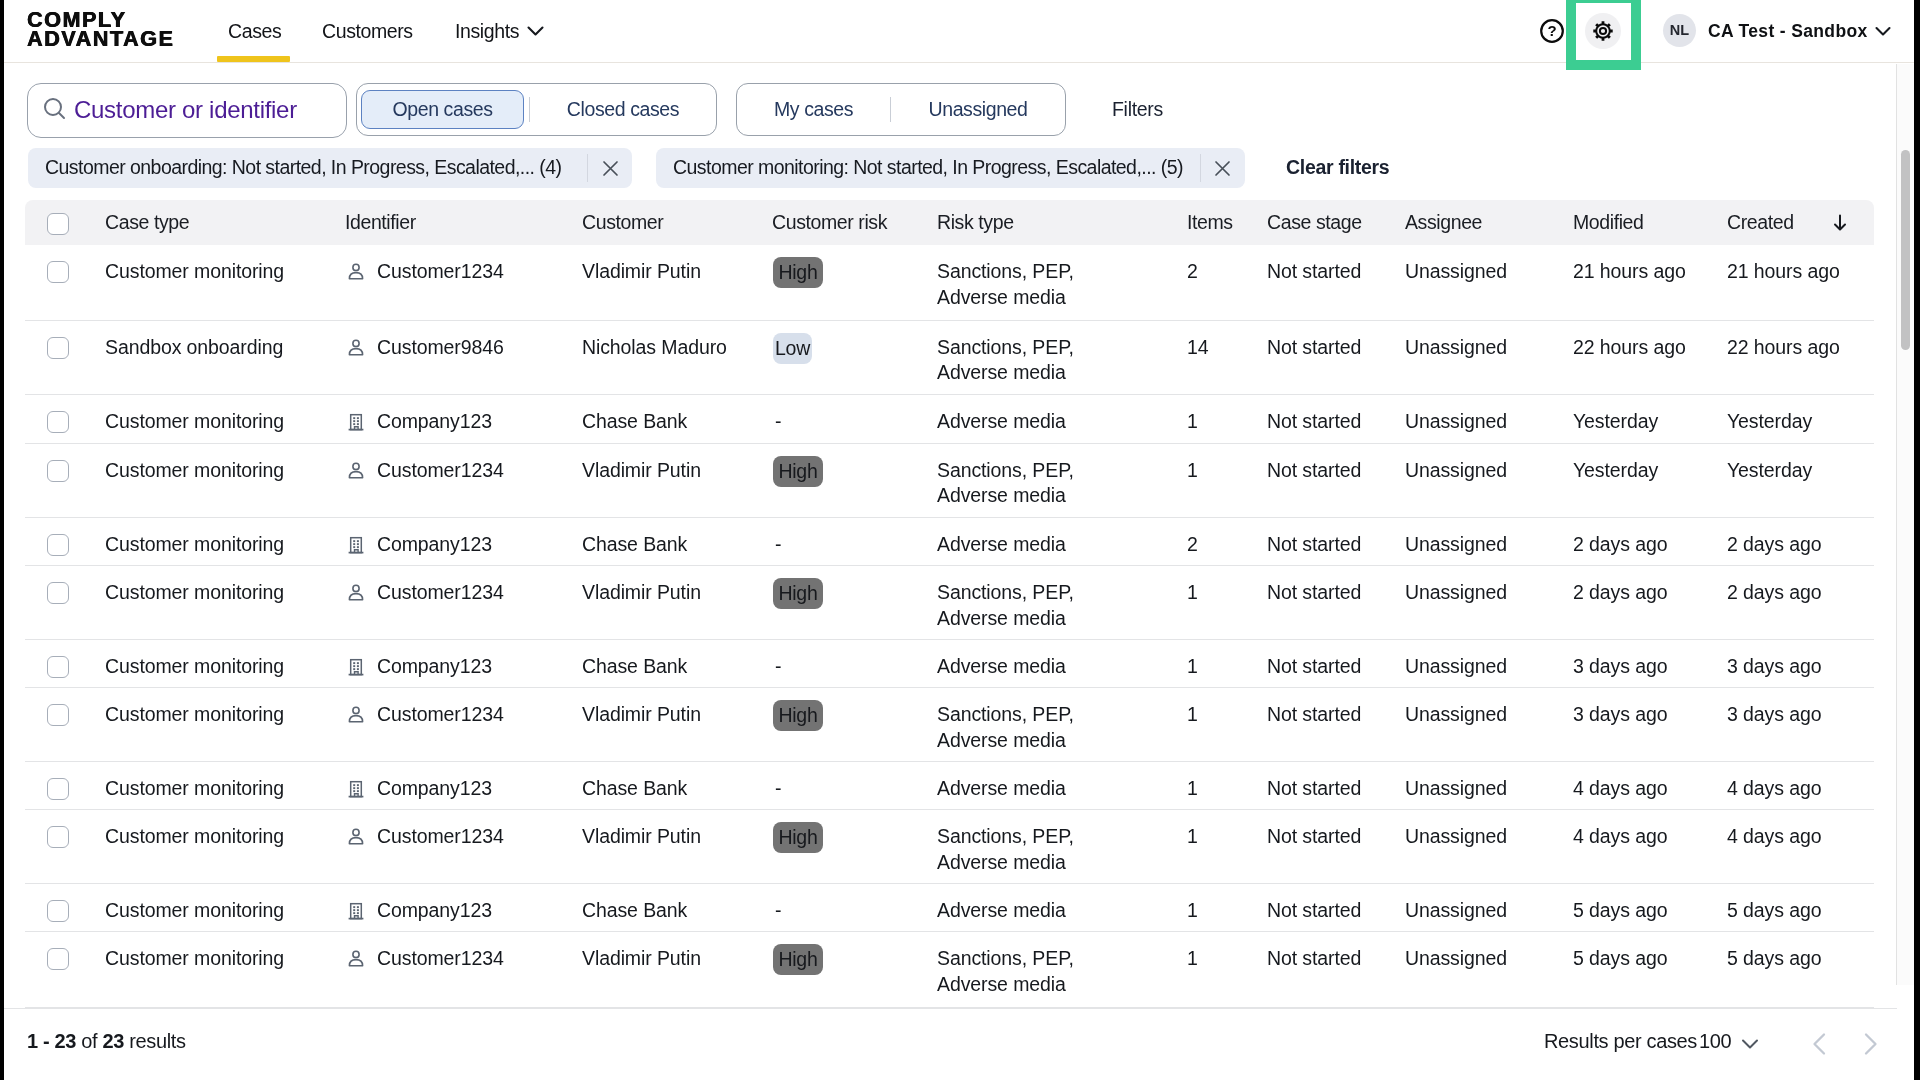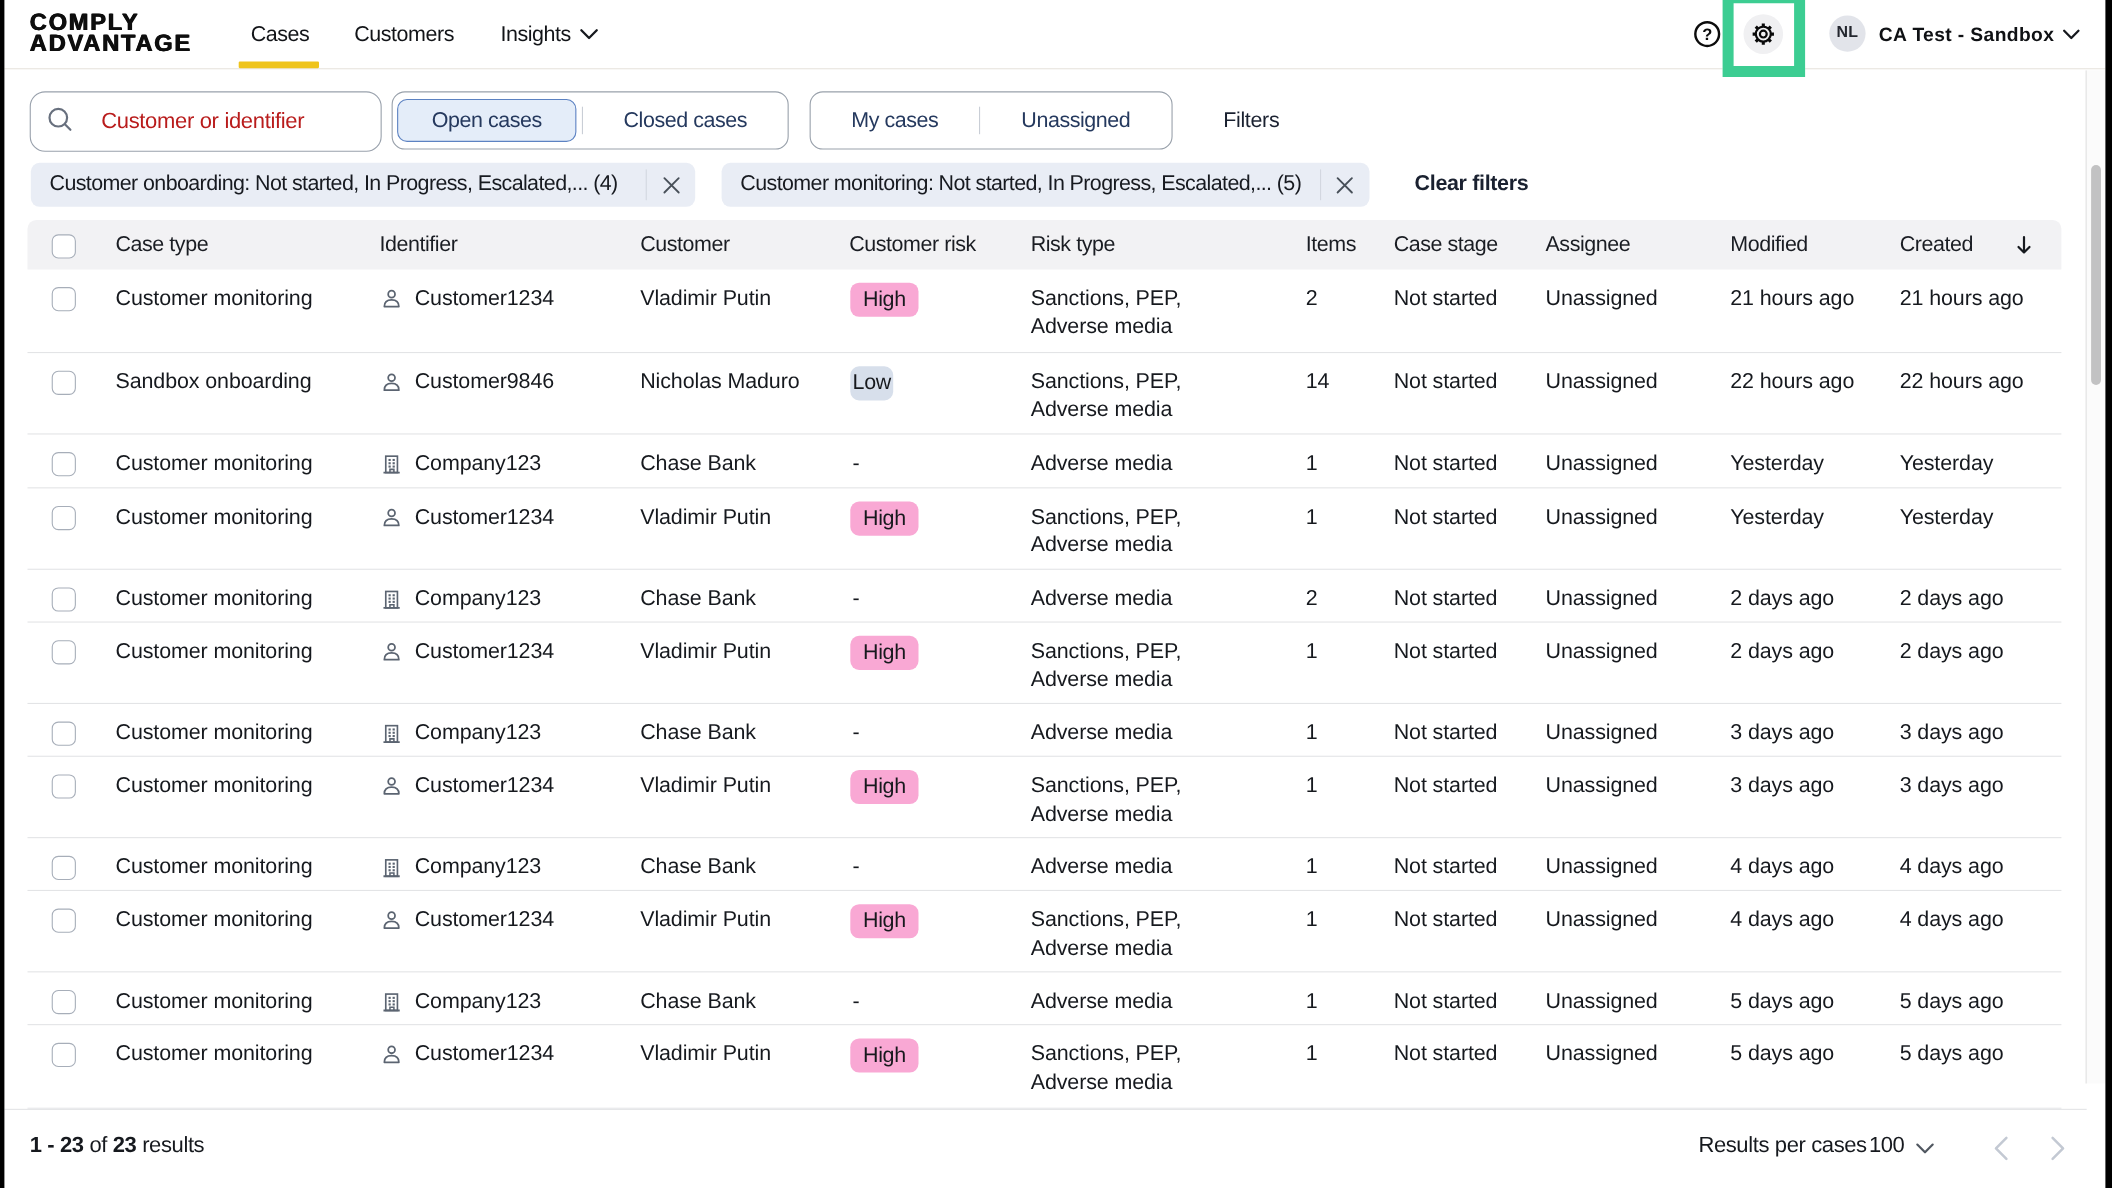--- a/index.html
+++ b/index.html
@@ -15,42 +15,42 @@
 #underline{position:absolute;left:217px;top:56px;width:73px;height:5.5px;background:#EFC41C;border-radius:1px}
 .chev{stroke:#16191E;stroke-width:2.1;fill:none;stroke-linecap:round;stroke-linejoin:round}
 
 #green{position:absolute;left:1566px;top:0;width:75px;height:70px;border:10px solid #3CCD92;border-top-width:3px;background:#fff;z-index:5}
 #gearc{position:absolute;left:1585px;top:12.5px;width:36px;height:36px;border-radius:50%;background:#F0F0F2;z-index:6}
 #gear{position:absolute;left:1591px;top:18.5px;z-index:7}
 #nl{position:absolute;left:1663px;top:14px;width:33px;height:33px;border-radius:50%;background:#E2E4EA;text-align:center;line-height:33px;font-size:14.5px;font-weight:600;color:#23262E;letter-spacing:0.2px}
 #acct{position:absolute;left:1708px;top:0;height:63px;line-height:62px;font-weight:bold;font-size:17.5px;letter-spacing:0.35px;color:#0F1114}
 
 #search{position:absolute;left:27px;top:83px;width:320px;height:55px;border:1px solid #99A1AC;border-radius:14px;background:#fff}
-#ph{position:absolute;left:92px;top:83px;height:55px;line-height:54px;font-size:20px;color:#b91c1c;letter-spacing:-0.3px}
+#ph{position:absolute;left:74px;top:83px;height:55px;line-height:54px;font-size:24px;color:#4c1d95;letter-spacing:-0.3px}
 .group{position:absolute;top:83px;height:53px;border:1px solid #99A1AB;border-radius:12px;background:#fff}
 #seg1{left:356px;width:361px}
 #seg2{left:736px;width:330px}
 #opensel{position:absolute;left:361px;top:90px;width:163px;height:39px;background:#E4EDF9;border:1.5px solid #5C82C2;border-radius:9px}
 .segtx{position:absolute;top:83px;height:35px;line-height:52px;font-size:19.5px;color:#25395E;letter-spacing:-0.4px;text-align:center}
 .segdiv{position:absolute;top:97px;height:25px;width:1px;background:#C9CED6}
 .boldlink{position:absolute;top:83px;height:53px;line-height:52px;font-size:19.5px;font-weight:normal;color:#1A2130;letter-spacing:-0.3px}
 
 .chip{position:absolute;top:148px;height:40px;background:#E9EDF5;border-radius:8px}
 .chiptx{position:absolute;top:148px;height:40px;line-height:39px;font-size:19.5px;color:#171A20;letter-spacing:-0.55px}
 .chipdiv{position:absolute;top:154px;height:28px;width:1px;background:#D3D7E0}
 .x{stroke:#485059;stroke-width:1.7;stroke-linecap:round}
 #clear{position:absolute;left:1286px;top:148px;height:40px;line-height:39px;font-size:19.5px;font-weight:bold;color:#1A2130;letter-spacing:-0.3px}
 
 #thead{position:absolute;left:25px;top:200px;width:1849px;height:45px;background:#F2F2F4;border-radius:8px 8px 0 0}
 .hl{position:absolute;top:200px;height:45px;line-height:45px;font-size:19.5px;color:#1A1D23;letter-spacing:-0.4px}
 .cb{position:absolute;left:47px;width:22px;height:22px;border:1.5px solid #A7AEB9;border-radius:6px;background:#fff}
 .row{position:absolute;left:25px;width:1849px;border-bottom:1px solid #E3E4E6}
 .c{position:absolute;top:14px;line-height:25.5px;font-size:19.5px;letter-spacing:-0.1px;color:#16191E;white-space:pre}
 .bdg{position:absolute;left:748px;top:12px;height:31px;line-height:31px;border-radius:8px;font-size:19.5px;letter-spacing:-0.3px;color:#17191D;text-align:center}
-.hi{width:62px;background:#f9a8d4}
+.hi{width:50px;background:#737373}
 .lo{width:39px;background:#D7DFEB}
 .dash{position:absolute;left:750px;top:14px;line-height:25.5px;font-size:19.5px}
 .idicon{position:absolute;left:321px;top:17px}
 
 #foot{position:absolute;left:4px;top:1008px;width:1893px;height:72px;background:#fff;border-top:1px solid #E3E4E6}
 #res{position:absolute;left:27px;top:1030px;font-size:20px;letter-spacing:-0.35px;color:#16191E}
 #rpp{position:absolute;left:1544px;top:1030px;font-size:20px;letter-spacing:-0.35px;color:#16191E}
 .pgchev{stroke:#C3C9D3;stroke-width:2.3;fill:none;stroke-linecap:round;stroke-linejoin:round}
 
 #track{position:absolute;left:1896px;top:64px;width:18px;height:921px;background:#FBFBFB;border-left:1px solid #E2E2E2}

